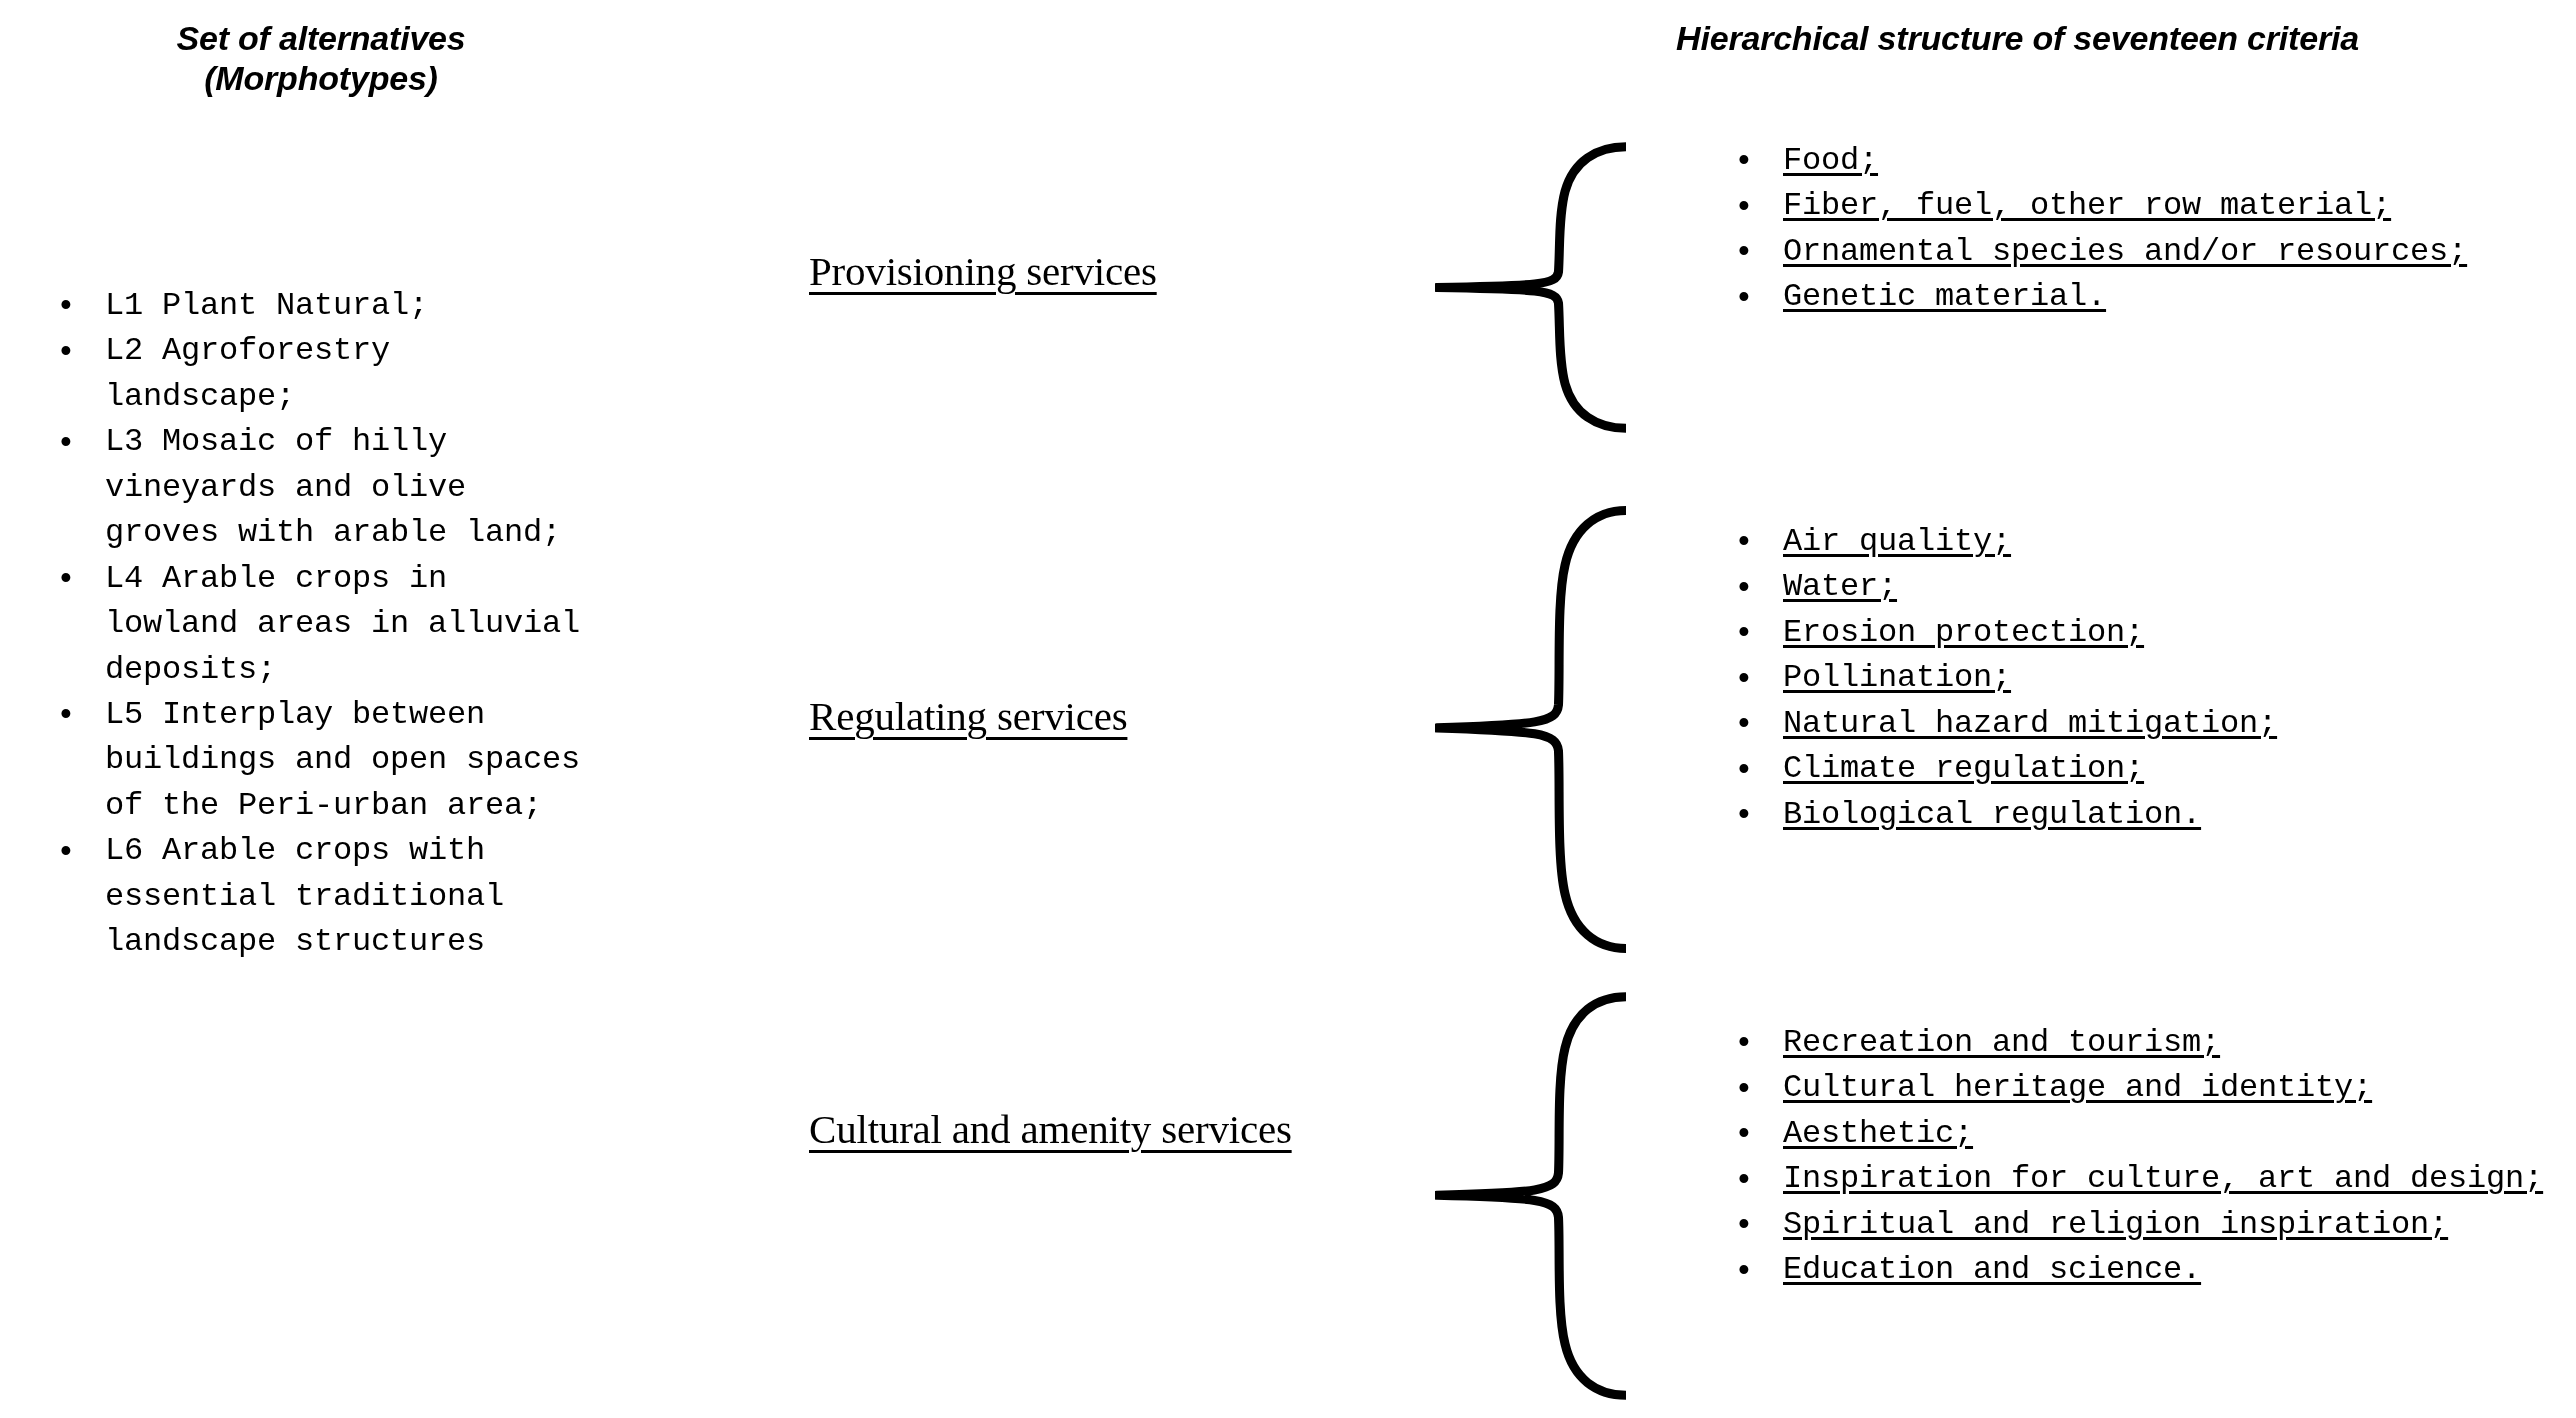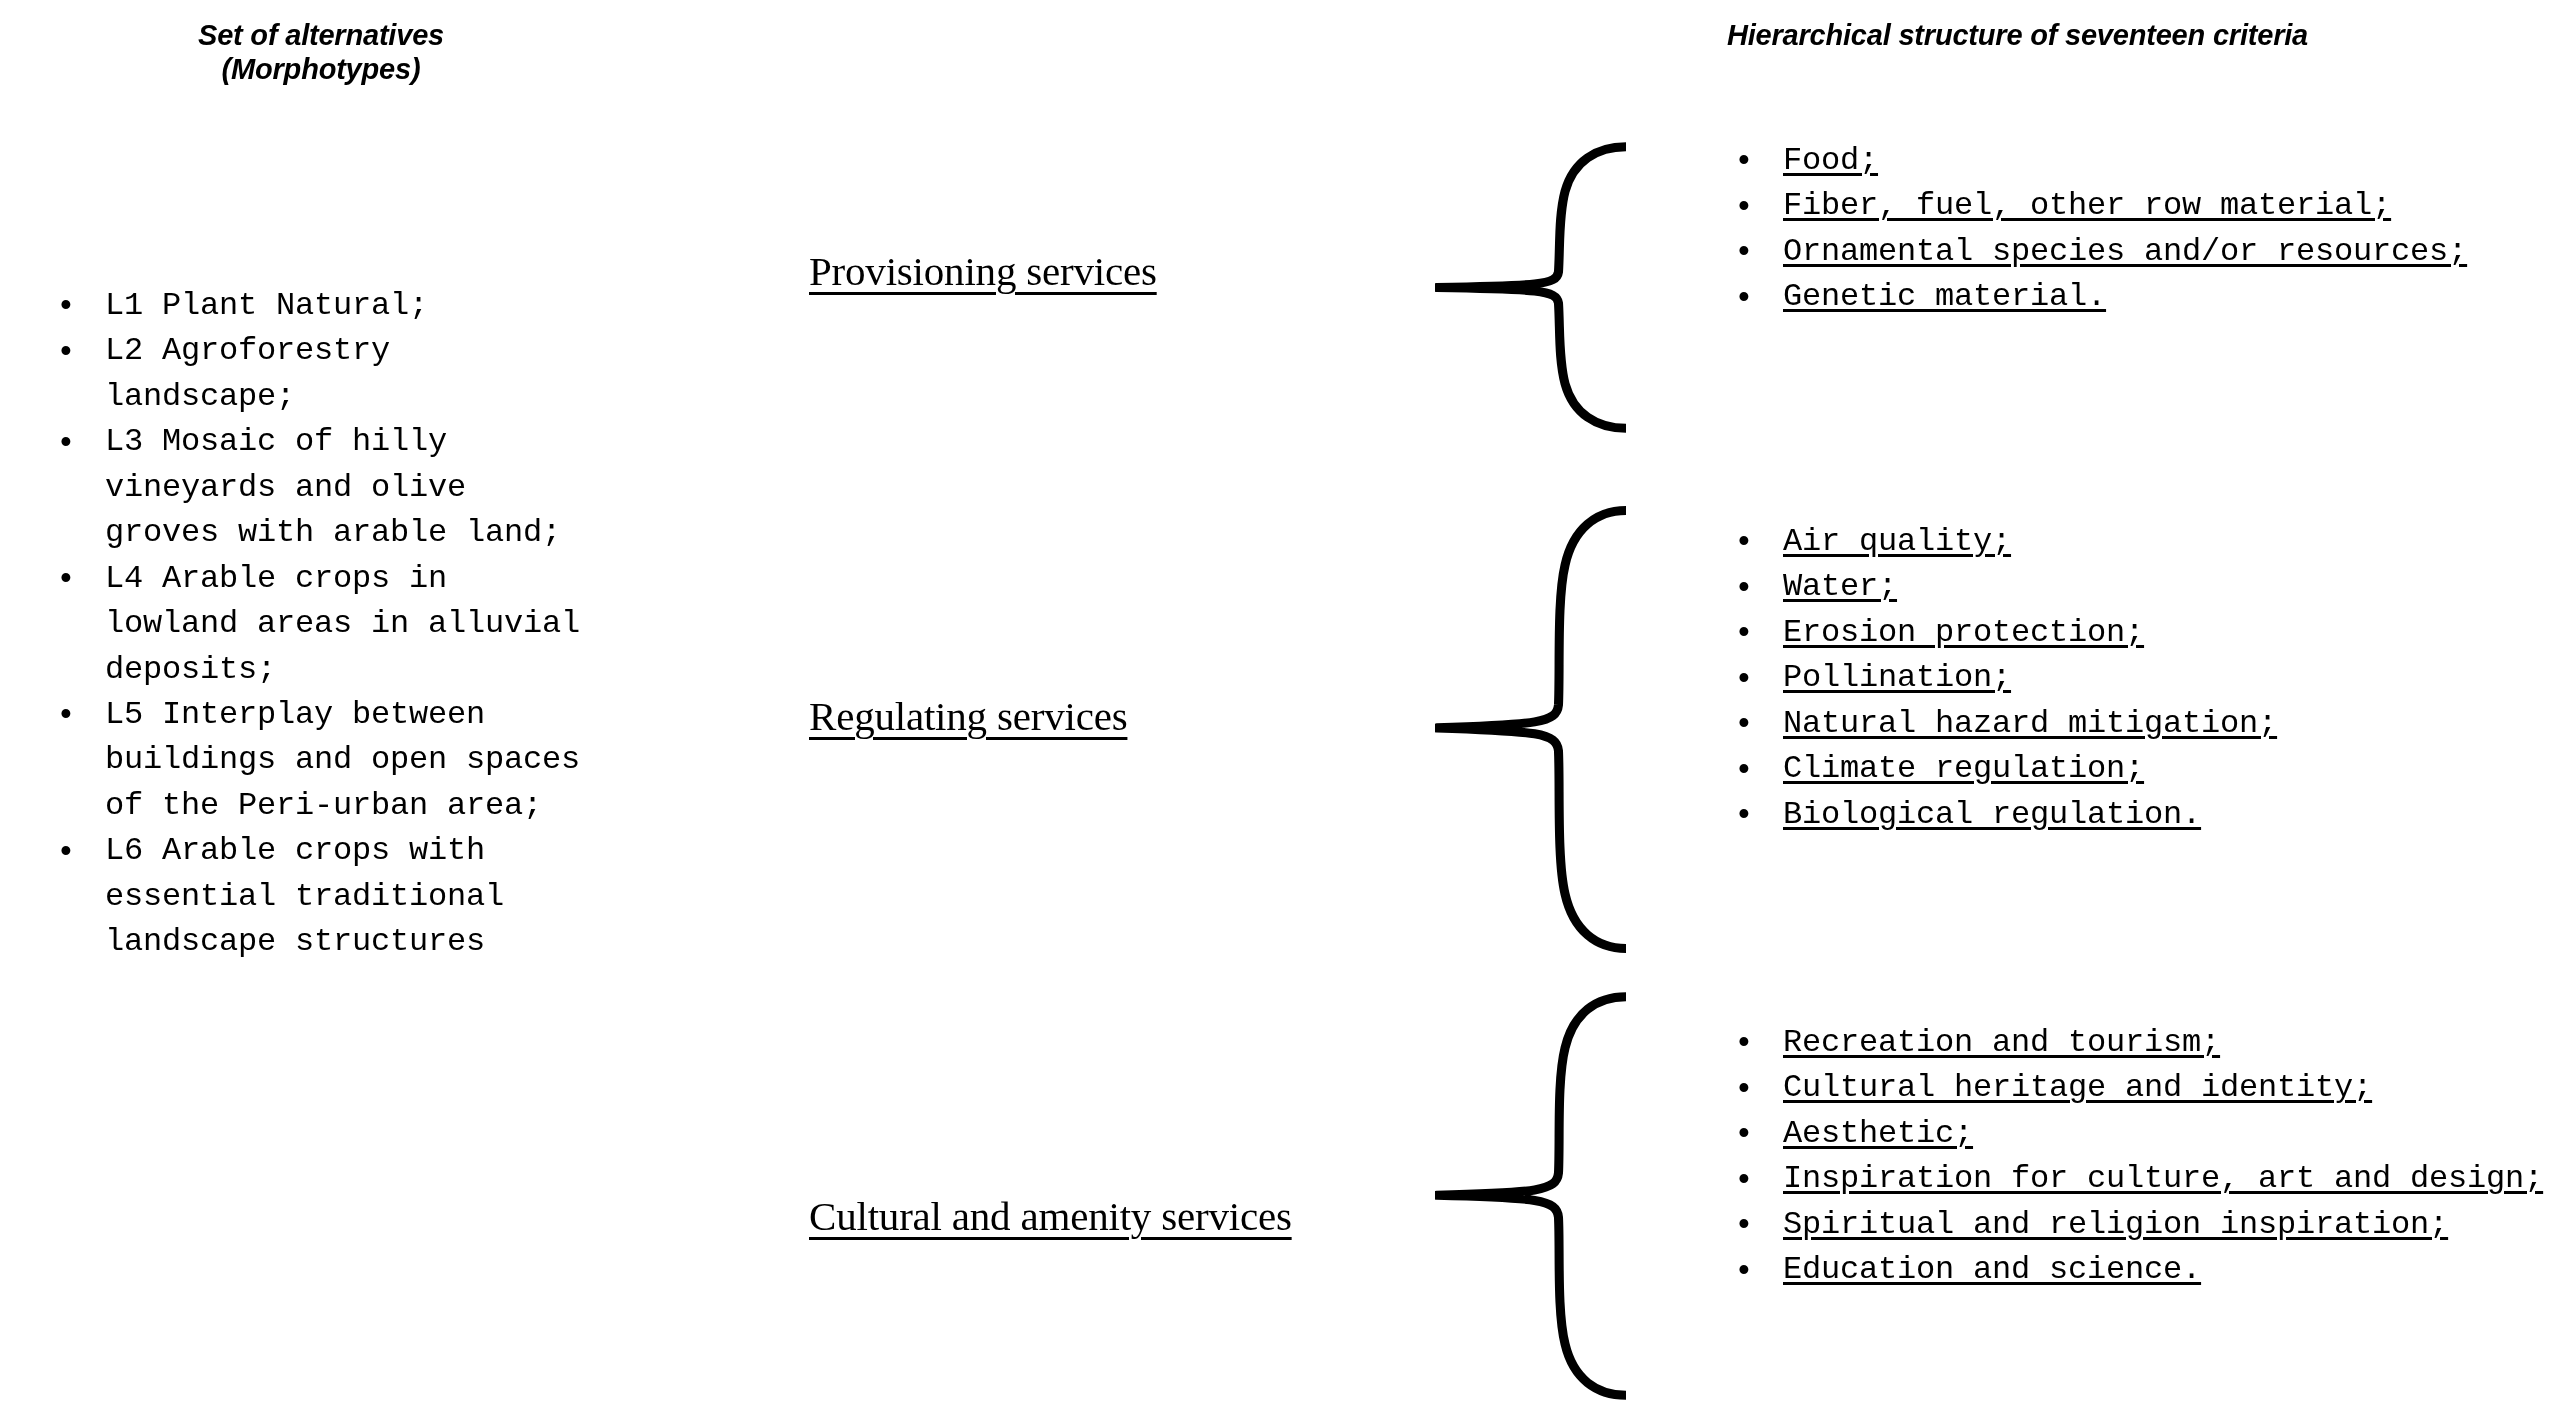--- a/index.html
+++ b/index.html
@@ -17,21 +17,21 @@
     width: 2576px;
     height: 1418px;
     background: #ffffff;
     overflow: hidden;
   }
 
   
   .col-heading {
     position: absolute;
     font-weight: bold;
-    font-size: 29px;
+    font-size: 34px;
     line-height: 1.18;
     text-align: center;
     letter-spacing: -0.2px;
     white-space: pre-line;
   }
   .col-heading.italic { font-style: italic; }
 
   #heading-alternatives {
     left: 33px;
     top: 18px;
@@ -93,21 +93,21 @@
     line-height: 1.2;
     letter-spacing: -0.2px;
     text-decoration: underline;
     text-underline-offset: 6.6px;
     text-decoration-thickness: 2.5px;
     white-space: nowrap;
     font-family: Liberation Serif, serif;
   }
   #es-label-0 { left: 809px; top: 247px; }
   #es-label-1 { left: 809px; top: 692px; text-align: center; }
-  #es-label-2 { left: 809px; top: 1192px; }
+  #es-label-2 { left: 809px; top: 1105px; }
 
   
   .brace {
     position: absolute;
     left: 1435px;
   }
   .brace svg { display: block; }
   #brace-0 { top: 140px; }
   #brace-1 { top: 504px; }
   #brace-2 { top: 990px; }

